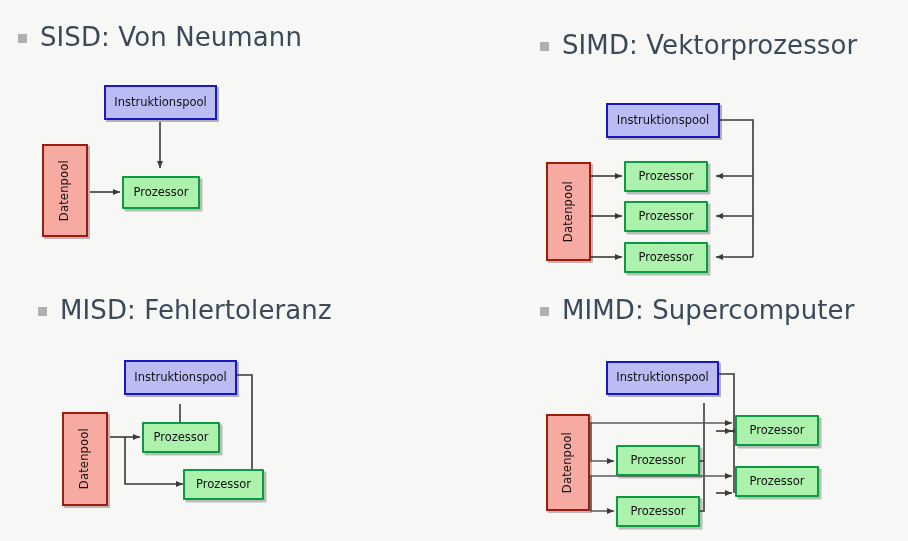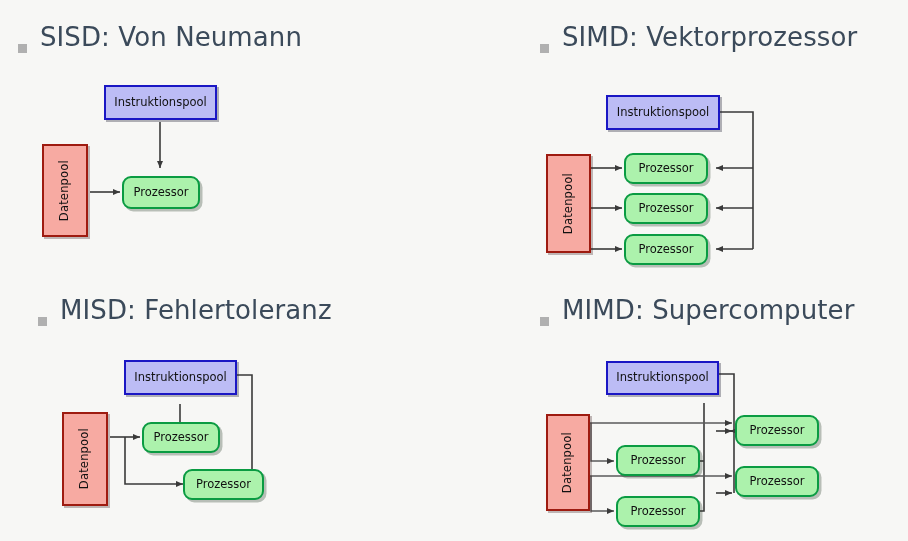--- a/index.html
+++ b/index.html
@@ -21,29 +21,29 @@
     background: #f7f7f5;
   }
 
   
   .quadrant {
     position: absolute;
     width: 454px;
     height: 270px;
   }
   #q-sisd { left: 0;   top: 0;   }
-  #q-simd { left: 454px; top: 0; text-decoration: underline; }
+  #q-simd { left: 454px; top: 8px; text-decoration: underline; }
   #q-misd { left: 0;   top: 271px; margin-left: 20px; }
   #q-mimd { left: 454px; top: 271px; }
 
   
   .heading {
     position: absolute;
     display: flex;
-    align-items: flex-end;
+    align-items: center;
     gap: 13px;
     white-space: nowrap;
   }
   .bullet-square {
     width: 9px;
     height: 9px;
     background: #b0b0b0;
     flex: none;
     position: relative;
     top: 1px;
@@ -88,21 +88,21 @@
     box-shadow: 2px 2px 0 rgba(60,30,30,.30);
   }
   .node-data span {
     writing-mode: vertical-rl;
     transform: rotate(180deg);
     letter-spacing: .2px;
   }
   .node-proc {
     background: #acf2ac;
     border: 2.5px solid #0a9b42;
-    border-radius: 9px;
+    border-radius: 1px;
     box-shadow: 2.5px 2.5px 0 rgba(40,60,40,.30);
   }
 </style>
 </head>
 <body>
 
 <div class="slide">
 
   <div class="quadrant" id="q-sisd">
 

